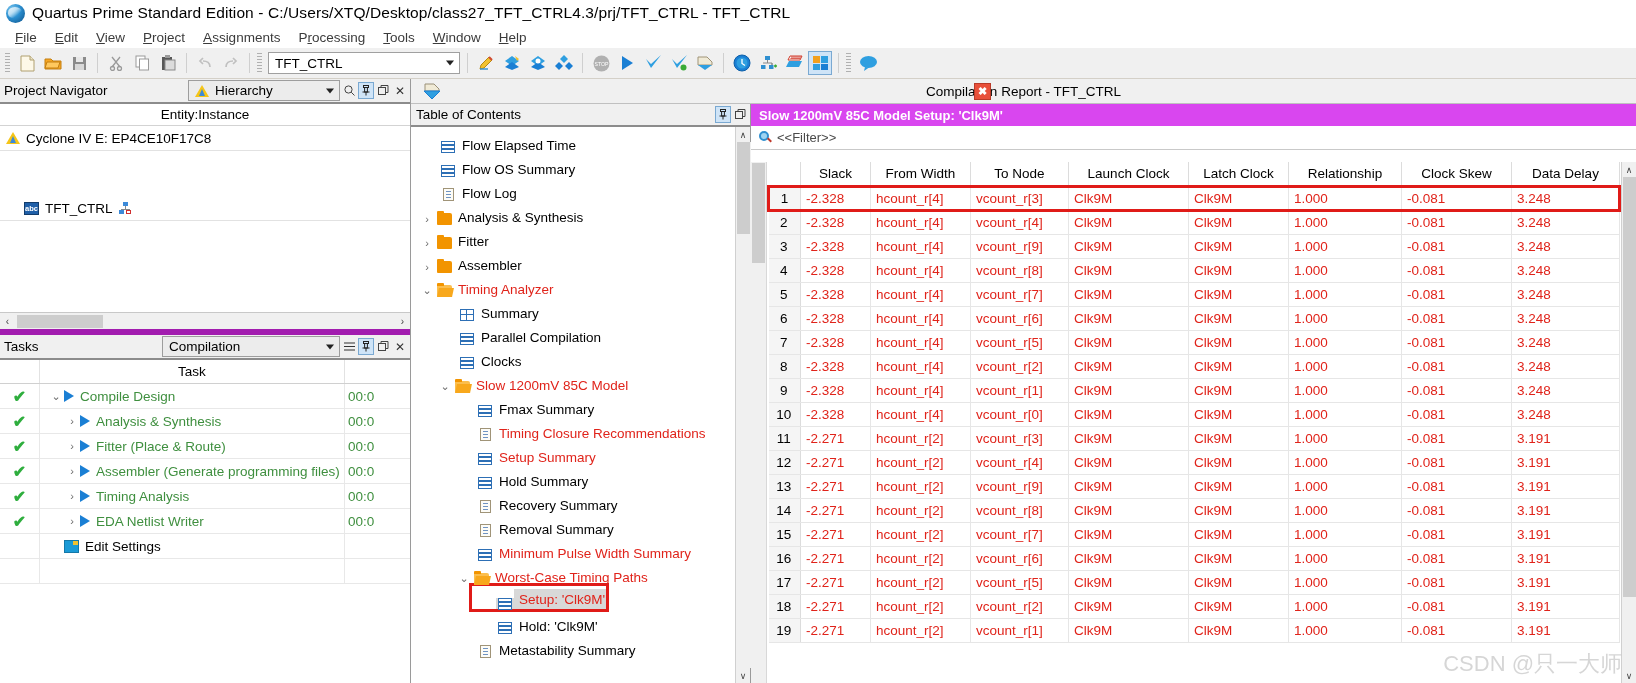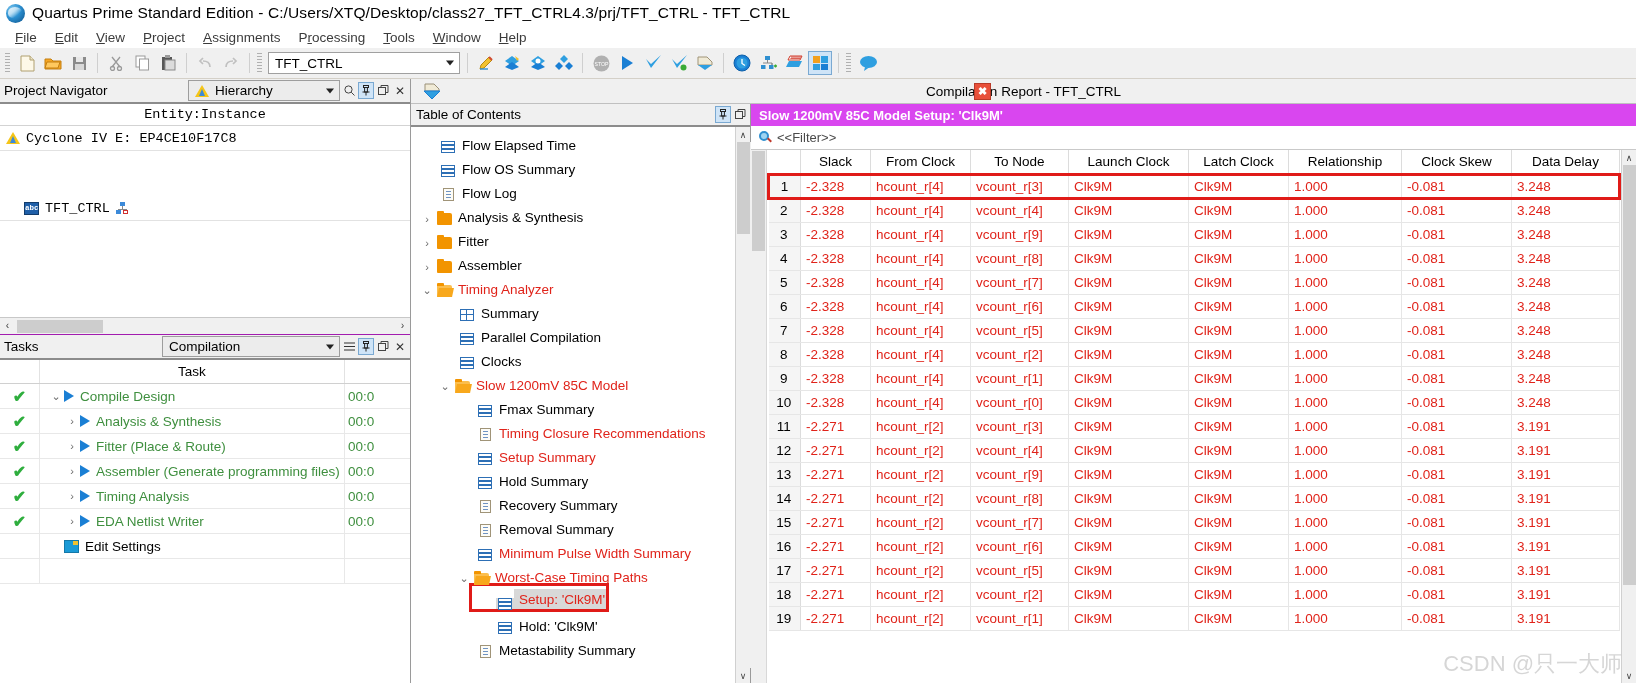--- a/index.html
+++ b/index.html
@@ -178,22 +178,21 @@
     content:""; position:absolute; left:-3px; top:4px;
     width:0;height:0;border-left:3px solid transparent;border-right:3px solid transparent;border-bottom:7px solid #3c8ad9;
   }
 
   
   .navbody {
     background:#fff;
     flex: 1 1 auto;
     display:flex; flex-direction:column;
     min-height:0;
-    border-bottom:1px solid #a21caf;
-    font-family:Liberation Mono, monospace;
+    border-bottom:6px solid #a21caf;
   }
   .nav-colhead {
     height: 22px;
     background:#fff;
     border-bottom: 1px solid #d3d3d3;
     display:flex; align-items:center; justify-content:center;
     font-size: 13.5px;
     flex: 0 0 22px;
   }
   .nav-row {
@@ -384,21 +383,21 @@
     height: 24px; background:#fff; border-bottom:1px solid #c9c9c9;
     display:flex; align-items:center; padding-left:8px; flex:0 0 24px;
   }
   .mag {
     width:13px;height:13px;position:relative;margin-right:5px;flex:0 0 13px;
   }
   .mag .g{position:absolute;left:0;top:0;width:10px;height:10px;border:2px solid #2f8fd0;border-radius:50%;background:#9fd4f2;}
   .mag .h{position:absolute;left:8px;top:8px;width:5px;height:2px;background:#c0392b;transform:rotate(45deg);}
   .filter-text { font-size:13px; color:#4a4a4a; }
 
-  .grid-scroll { flex:1 1 auto; display:flex; min-height:0; }
+  .grid-scroll { flex:1 1 auto; display:flex; min-height:0;margin-top:12px; }
   .grid-wrap { flex:1 1 auto; min-width:0; display:flex; flex-direction:column; overflow:hidden;}
   table.grid {
     border-collapse: collapse;
     width:100%;
     table-layout: fixed;
     font-size: 13.5px;
   }
   table.grid th {
     height: 24px;
     background:#fff;
@@ -1046,21 +1045,21 @@
                   <col style="width:120px">
                     <col style="width:100px">
                     <col style="width:113px">
                     <col style="width:110px">
                     <col style="width:auto">
                 </colgroup>
                 <thead>
                   <tr>
                     <th></th>
                     <th>Slack</th>
-                    <th>From Clock</th>
+                    <th>From Width</th>
                     <th>To Node</th>
                     <th>Launch Clock</th>
                     <th>Latch Clock</th>
                     <th>Relationship</th>
                     <th>Clock Skew</th>
                     <th>Data Delay</th>
                   </tr>
                 </thead>
                 <tbody>
                     <tr class="hl">

